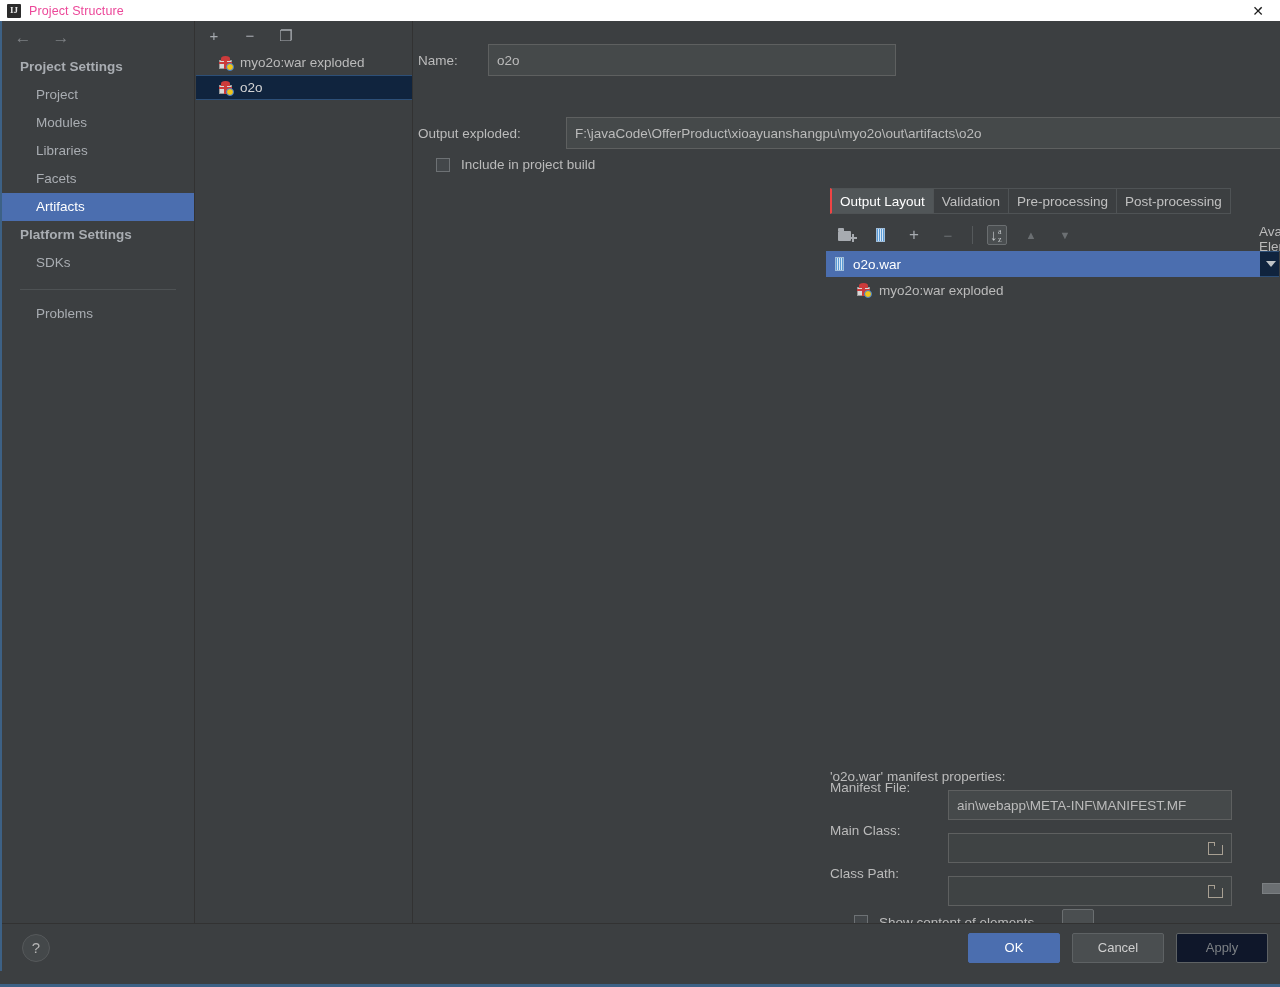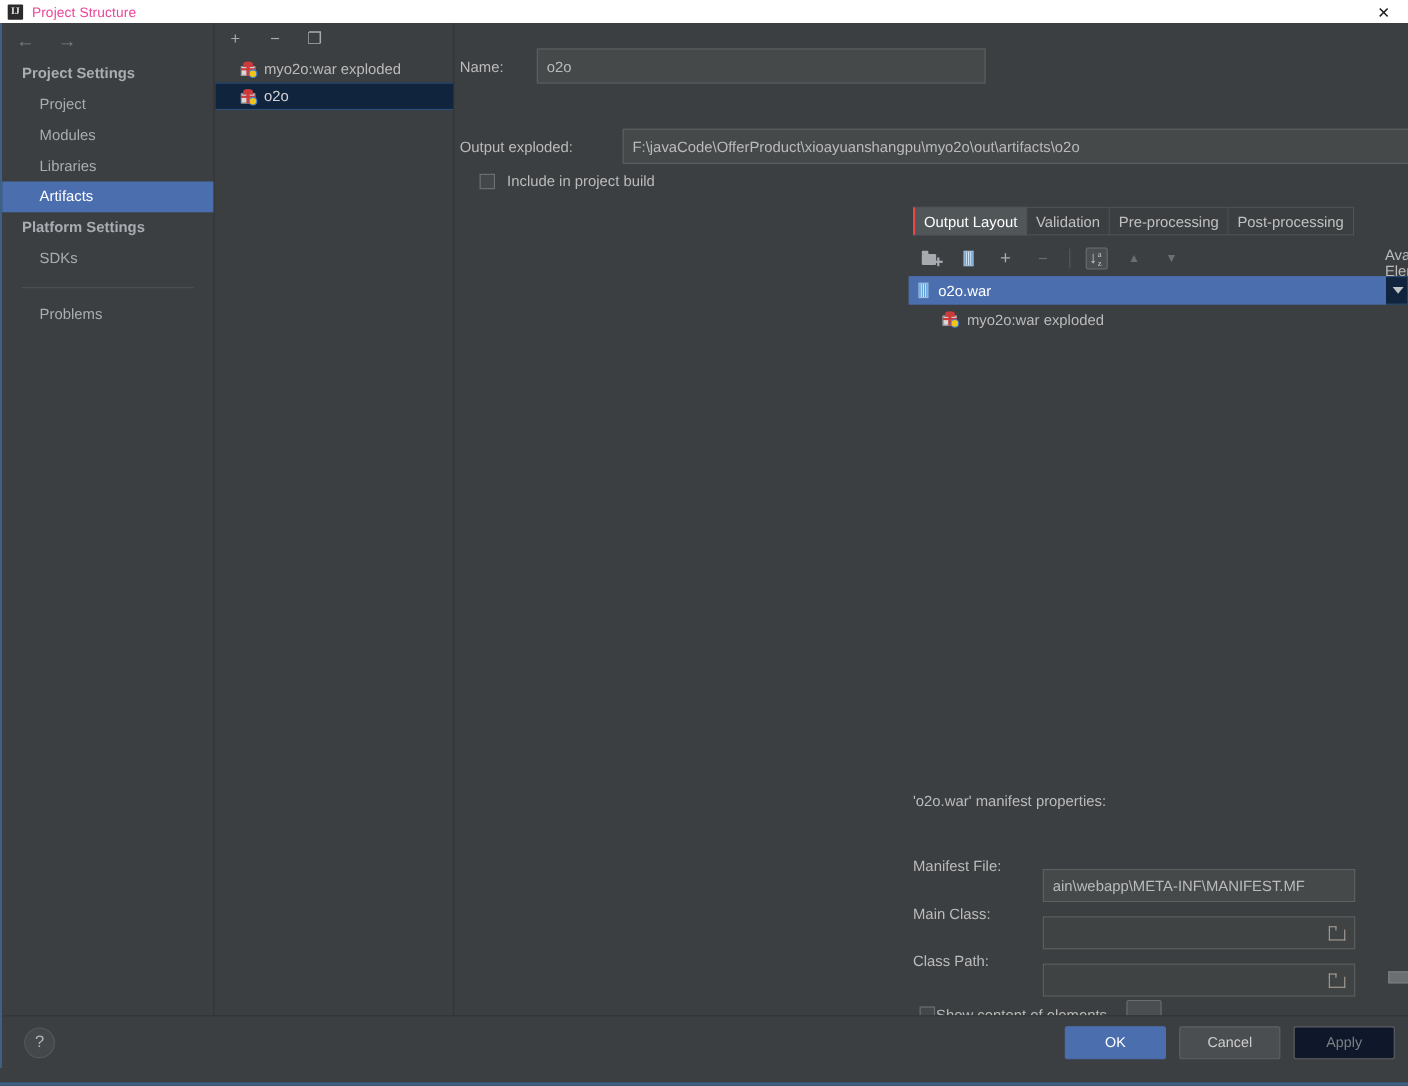--- a/index.html
+++ b/index.html
@@ -157,28 +157,28 @@
   #avail-header .ah-title { font-size: 13.5px; color: #bbbbbb; }
   #avail-tree { position: absolute; left: 846px; top: 230px; right: 0; height: 485px; }
   .avail-row { height: 26px; display: flex; align-items: center; gap: 7px; font-size: 13.5px; color: #bbbbbb; white-space: nowrap; overflow: hidden; padding-left: 6px; }
   .avail-row.selected { background: #10243e; border-top: 1px solid #2d4f77; border-bottom: 1px solid #2d4f77; }
   .avail-row.child { padding-left: 54px; }
   .tri { border-left: 5px solid transparent; border-right: 5px solid transparent; border-top: 6px solid #c0c4c7; margin-right: 2px; }
 
   #avail-scroll { position: absolute; left: 848px; top: 862px; width: 363px; height: 11px; background: #6b6f72; border: 1px solid #7b7f82; }
 
   
-  #manifest-title { position: absolute; left: 416px; top: 700px; font-size: 13.5px; color: #bbbbbb; }
+  #manifest-title { position: absolute; left: 416px; top: 748px; font-size: 13.5px; color: #bbbbbb; }
   .mrow { position: absolute; left: 416px; height: 30px; display: flex; align-items: center; }
   .mrow .form-label { width: 118px; }
   .mfield { width: 284px; height: 30px; position: relative; margin-top: 36px; }
   #mrow-manifest { top: 751px; }
   #mrow-mainclass { top: 794px; }
   #mrow-classpath { top: 837px; }
-  #row-showcontent { position: absolute; left: 422px; top: 888px; display: flex; align-items: center; gap: 1px; }
+  #row-showcontent { position: absolute; left: 440px; top: 888px; display: flex; align-items: center; gap: 11px; }
   #btn-ellipsis {
     width: 32px; height: 26px; background: #4a4e50; border: 1px solid #6a6e70;
     border-radius: 2px; color: #b5b5b5; font-size: 13px;
     display: flex; align-items: center; justify-content: center; margin-left: 17px;
   }
 
   
   #bottombar {
     position: absolute; left: 0; bottom: 0; width: 1278px; height: 48px;
     background: #3c3f41; border-top: 1px solid #323232;
@@ -214,20 +214,21 @@
   <div id="sidebar">
     <div id="nav-row">
       <span class="nav-arrow">←</span>
       <span class="nav-arrow">→</span>
     </div>
 
     <div class="side-group">Project Settings</div>
     <div class="side-item">Project</div>
     <div class="side-item">Modules</div>
     <div class="side-item">Libraries</div>
+    <div class="side-item">Facets</div>
     <div class="side-item selected">Artifacts</div>
 
     <div class="side-group">Platform Settings</div>
     <div class="side-item">SDKs</div>
 
     <div class="side-sep"></div>
     <div class="side-item">Problems</div>
   </div>
 
   <div id="artifacts-panel">

